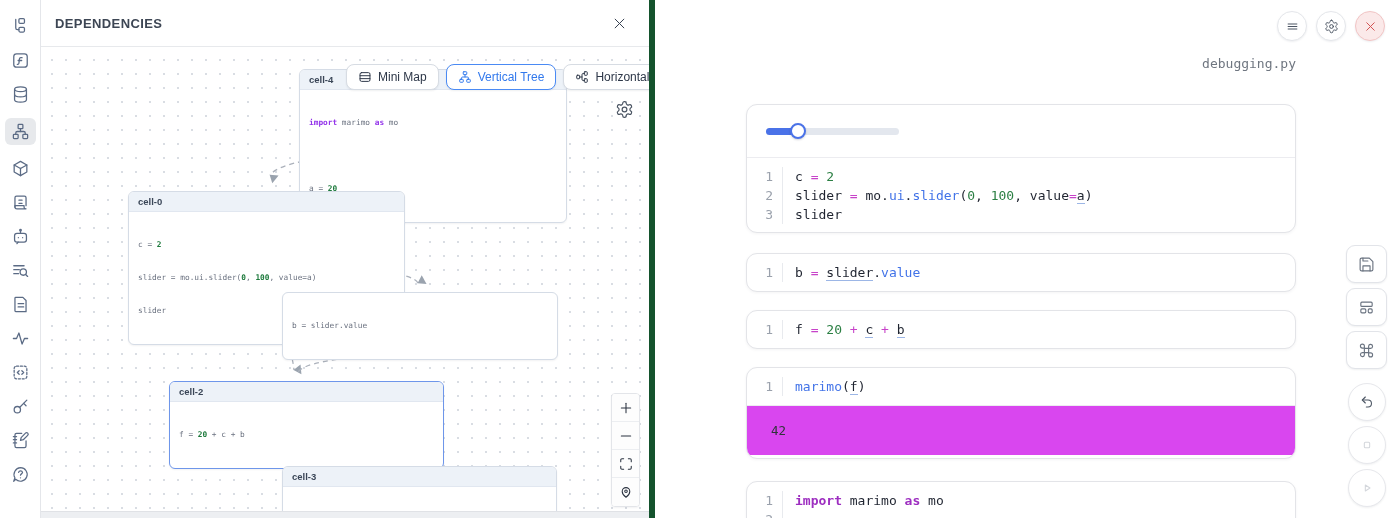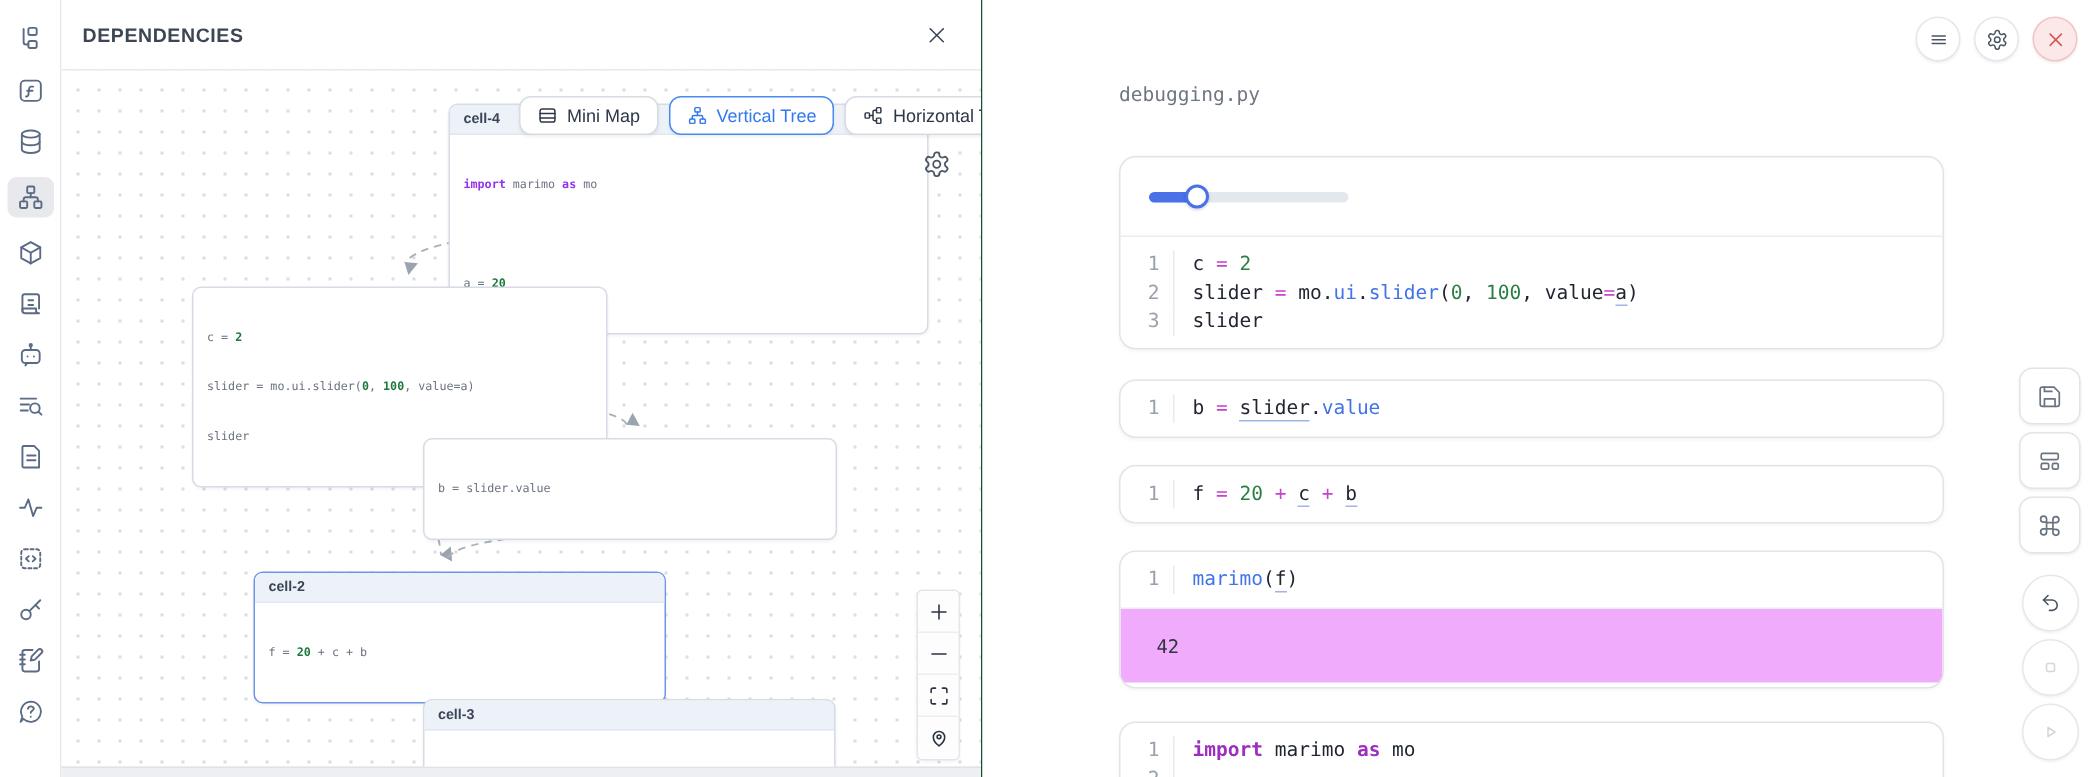--- a/index.html
+++ b/index.html
@@ -10,21 +10,21 @@
   
   .rail { width:41px; height:100%; border-right:1px solid #e4e6ea; background:#fff;
     display:flex; flex-direction:column; align-items:center; padding-top:16px; gap:13px; flex:none; }
   .rail-item { width:27px; height:21px; display:flex; align-items:center; justify-content:center;
     color:#5b6b85; border-radius:6px; cursor:pointer; flex:none; }
   .rail-item.active { background:#e7e9ec; width:31px; height:27px; }
   .rail-item svg { width:19px; height:19px; stroke:#5b6b85; fill:none; stroke-width:1.6;
     stroke-linecap:round; stroke-linejoin:round; }
 
   
-  .dep { width:614px; height:100%; border-right:1px solid #14532d; display:flex;
+  .dep { width:614px; height:100%; border-right:6px solid #14532d; display:flex;
     flex-direction:column; flex:none; background:#fff; }
   .dep-header { height:47px; flex:none; display:flex; align-items:center;
     justify-content:space-between; padding:0 18px 0 14px; border-bottom:1px solid #e7e9ec; }
   .dep-title { font-size:13px; font-weight:700; letter-spacing:.4px; color:#3d4654; }
   .dep-close { background:none; border:none; cursor:pointer; color:#374151; width:24px; height:24px;
     display:flex; align-items:center; justify-content:center; }
   .dep-close svg { width:15px; height:15px; stroke:#374151; stroke-width:1.6; stroke-linecap:round; }
   .graph { position:relative; flex:1; overflow:hidden;
     background-image:radial-gradient(#d9dde3 1px, transparent 1.1px); background-size:14px 14px;
     background-position:4px 6px; }
@@ -62,21 +62,21 @@
     box-shadow:0 1px 2px rgba(30,41,59,.06); }
   .zoomctl button { width:100%; height:28px; background:#fdfdfd; border:none;
     border-bottom:1px solid #eceef1; cursor:pointer; display:flex; align-items:center;
     justify-content:center; }
   .zoomctl button:last-child { border-bottom:none; }
   .zoomctl svg { width:14px; height:14px; stroke:#2b3340; fill:none; stroke-width:1.8;
     stroke-linecap:round; stroke-linejoin:round; }
 
   
   .nb { flex:1; position:relative; background:#fff; }
-  .nb-title { position:absolute; left:91px; width:550px; top:56px; text-align:left;
+  .nb-title { position:absolute; left:91px; width:550px; top:56px; text-align:right;
     font-family:"DejaVu Sans Mono", monospace; font-size:13px; color:#6f7680; }
   .nb-topbtns { position:absolute; top:11px; right:15px; display:flex; gap:9px; }
   .roundbtn { width:30px; height:30px; border-radius:50%; background:#fff;
     border:1px solid #e5e7eb; box-shadow:0 1px 2px rgba(30,41,59,.08); cursor:pointer;
     display:flex; align-items:center; justify-content:center; }
   .roundbtn svg { width:15px; height:15px; stroke:#4b5563; fill:none; stroke-width:1.6;
     stroke-linecap:round; stroke-linejoin:round; }
   .roundbtn.danger { background:#fbe9e9; border-color:#f2c5c5; }
   .roundbtn.danger svg { stroke:#d35454; }
 
@@ -89,21 +89,21 @@
   .cl { display:flex; font-family:"DejaVu Sans Mono", monospace; font-size:13px; line-height:19px; }
   .ln { width:26px; text-align:right; padding-right:9px; color:#9aa1ac; flex:none;
     border-right:1px solid #e8eaee; }
   .code { padding-left:12px; white-space:pre; color:#1f2430; }
   .tk-d { color:#1f2430; }
   .tk-kw { color:#9d2ec0; font-weight:700; }
   .tk-op { color:#c743c9; }
   .tk-num { color:#2b7f43; }
   .tk-fn { color:#4273e8; }
   .tk-u { color:#1f2430; border-bottom:1.5px solid #9cb6e6; }
-  .cell-output { background:#f0abfc; padding:17px 24px; font-family:"DejaVu Sans Mono", monospace;
+  .cell-output { background:#d946ef; padding:17px 24px; font-family:"DejaVu Sans Mono", monospace;
     font-size:12.5px; color:#30343b; }
 
   .sliderw { position:relative; width:133px; height:16px; margin-left:3px; }
   .slider-track { position:absolute; top:5px; left:0; width:133px; height:7px;
     border-radius:4px; background:#e3e7ee; }
   .slider-fill { position:absolute; top:5px; left:0; width:33px; height:7px;
     border-radius:4px 0 0 4px; background:#4a72e8; }
   .slider-handle { position:absolute; top:0; left:24px; width:16px; height:16px;
     border-radius:50%; background:#fff; border:2px solid #4a72e8;
     box-shadow:0 1px 2px rgba(30,41,59,.2); cursor:pointer; }
@@ -265,29 +265,30 @@
           <path d="M254 378 C 263 400, 364 390, 375 408" marker-end="url(#arr)"></path>
         </g>
         <g fill="#8f97a2">
           <circle cx="392" cy="88" r="2.4"></circle>
           <circle cx="225" cy="207" r="2.4"></circle>
           <circle cx="379" cy="287" r="2.4"></circle>
           <circle cx="254" cy="378" r="2.4"></circle>
         </g>
       </svg>
 
-      <div class="gnode" style="left:258px; top:22px; width:320px;">
+      <div class="gnode" style="left:258px; top:22px; width:268px;">
         <div class="gnode-h">cell-4</div>
         <div class="gnode-b">
           <div><span class="tk-gkw">import</span><span class="tk-gd"> marimo </span><span class="tk-gkw">as</span><span class="tk-gd"> mo</span></div>
           <div>&nbsp;</div>
           <div><span class="tk-gd">a = </span><span class="tk-gnum">20</span></div>
         </div>
       </div>
       <div class="gnode" style="left:87px; top:144px; width:277px;">
+        <div class="gnode-h">cell-0</div>
         <div class="gnode-b">
           <div><span class="tk-gd">c = </span><span class="tk-gnum">2</span></div>
           <div><span class="tk-gd">slider = mo.ui.slider(</span><span class="tk-gnum">0</span><span class="tk-gd">, </span><span class="tk-gnum">100</span><span class="tk-gd">, value=a)</span></div>
           <div><span class="tk-gd">slider</span></div>
         </div>
       </div>
       <div class="gnode" style="left:241px; top:245px; width:276px;">
         <div class="gnode-b">
           <div><span class="tk-gd">b = slider.value</span></div>
         </div>

